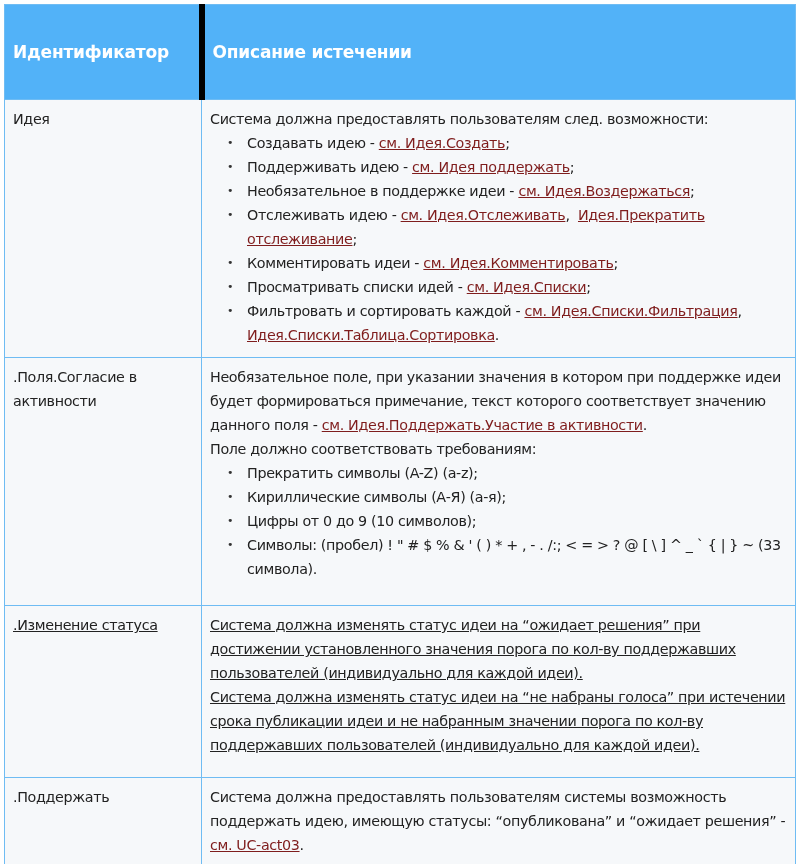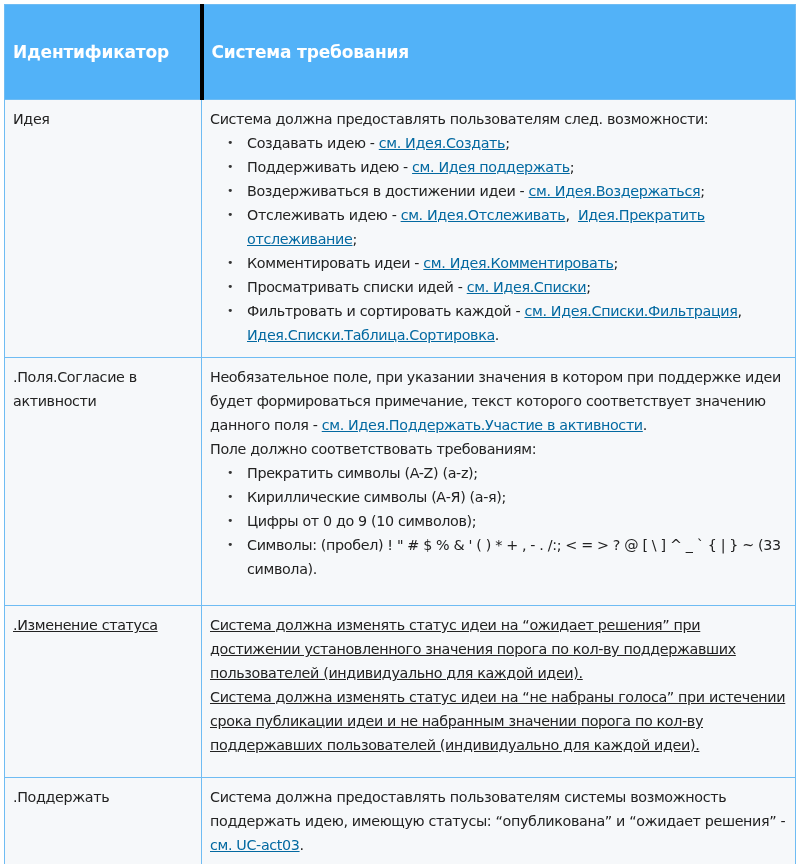--- a/index.html
+++ b/index.html
@@ -4,61 +4,61 @@
   <style>
     html, body { margin: 0; padding: 0; background: #ffffff; }
     body { width: 799px; height: 864px; overflow: hidden; font-family: "DejaVu Sans", sans-serif; }
     .wrap { position: absolute; left: 4px; top: 4px; width: 791px; }
     table.req { border-collapse: collapse; width: 791px; table-layout: fixed; }
     table.req th, table.req td { border: 1px solid #6fbcf3; vertical-align: top; text-align: left; }
     table.req th {
       background: #52b2f8; color: #ffffff; font-weight: bold; font-size: 17px;
       height: 94px; vertical-align: middle; padding: 0 8px; letter-spacing: -0.2px;
     }
-    table.req th.c1 { border-right: 4px solid #000000; margin-left: 48px; }
+    table.req th.c1 { border-right: 6px solid #000000; margin-left: 48px; }
     table.req td {
       background: #f6f8fa; color: #222222; font-size: 14.3px; line-height: 24px;
       padding: 7px 8px 10px 8px; letter-spacing: -0.35px;
     }
     col.c1 { width: 197px; }
     col.c2 { width: 594px; }
     ul.bl { list-style: none; margin: 0; padding: 0 0 0 15px; }
     ul.bl li { position: relative; padding-left: 22px; }
     ul.bl li::before { content: "\2022"; position: absolute; left: 2px; top: 0; font-size: 11px; color: #333; }
-    a.lnk { color: #0369a1; text-decoration: underline; cursor: pointer; }
+    a.lnk { color: #7f1d1d; text-decoration: underline; cursor: pointer; }
     .row1 td { height: 225px; }
     .row2 td { height: 230px; }
     .row3 td { height: 154px; text-decoration: underline; }
     .row4 td { height: 68px; }
   </style>
 </head>
 <body>
 
 <div class="wrap">
   <table class="req">
     <colgroup>
         <col class="c1">
         <col class="c2">
       </colgroup>
     <thead>
       <tr>
         <th class="c1">Идентификатор</th>
-        <th>Система требования</th>
+        <th>Описание истечении</th>
       </tr>
     </thead>
     <tbody>
 
       <tr class="row1">
         <td>Идея</td>
         <td>
           <div>Система должна предоставлять пользователям след. возможности:</div>
           <ul class="bl">
             <li><span>Создавать идею - </span><a class="lnk">см. Идея.Создать</a><span>;</span></li>
             <li><span>Поддерживать идею - </span><a class="lnk">см. Идея поддержать</a><span>;</span></li>
-            <li><span>Воздерживаться в достижении идеи - </span><a class="lnk">см. Идея.Воздержаться</a><span>;</span></li>
+            <li><span>Необязательное в поддержке идеи - </span><a class="lnk">см. Идея.Воздержаться</a><span>;</span></li>
             <li><span>Отслеживать идею - </span><a class="lnk">см. Идея.Отслеживать</a><span style="white-space:pre">,  </span><a class="lnk">Идея.Прекратить отслеживание</a><span>;</span></li>
             <li><span>Комментировать идеи - </span><a class="lnk">см. Идея.Комментировать</a><span>;</span></li>
             <li><span>Просматривать списки идей - </span><a class="lnk">см. Идея.Списки</a><span>;</span></li>
             <li><span>Фильтровать и сортировать каждой - </span><a class="lnk">см. Идея.Списки.Фильтрация</a><span>, </span><a class="lnk">Идея.Списки.Таблица.Сортировка</a><span>.</span></li>
           </ul>
         </td>
       </tr>
 
       <tr class="row2">
         <td>.Поля.Согласие в активности</td>

